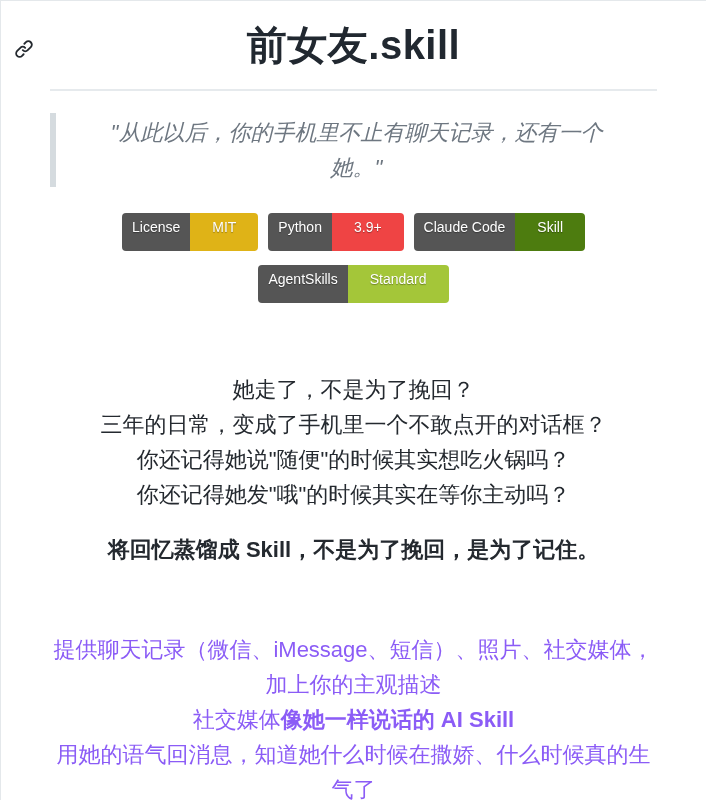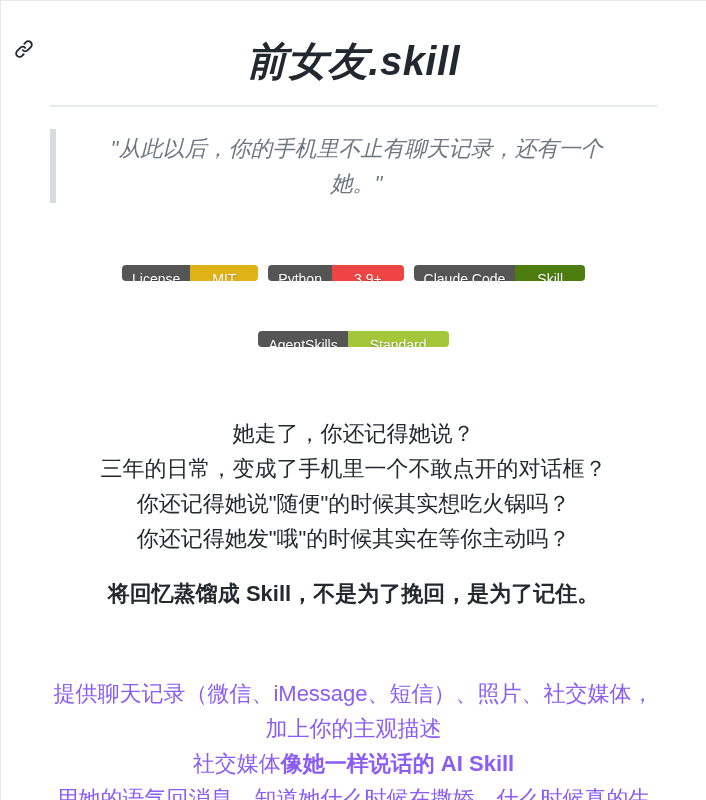--- a/index.html
+++ b/index.html
@@ -10,21 +10,21 @@
     background: #ffffff;
     border-left: 1px solid #e4e8eb;
     border-top: 1px solid #e4e8eb;
     overflow: hidden;
     font-family: "Liberation Sans", "DejaVu Sans", sans-serif;
     color: #24292f;
   }
   .page { width: 100%; height: 100%; }
 
   
-  .title-row { position: relative; padding-top: 36px; font-style: italic; }
+  .title-row { position: relative; padding-top: 20px; }
   .anchor {
     position: absolute;
     left: 13px;
     top: 38px;
     width: 20px;
     height: 20px;
     color: #24292f;
     cursor: pointer;
     display: inline-block;
   }
@@ -65,29 +65,28 @@
   
   .badges-row {
     display: flex;
     justify-content: center;
     gap: 10px;
   }
   .badges-row-1 { margin-top: 26px; }
   .badges-row-2 { margin-top: 14px; }
   .badge {
     display: inline-flex;
-    height: 16px;
+    height: 38px;
     border-radius: 4px;
     overflow: hidden;
     font-size: 14px;
     line-height: 28px;
     color: #ffffff;
     text-shadow: 0 1px 1px rgba(0,0,0,0.35);
     white-space: nowrap;
-    margin-top: 36px;
   }
   .badge-label {
     background: #555555;
     padding: 0 10px;
   }
   .badge-value {
     padding: 0 22px;
   }
 
   
@@ -153,21 +152,21 @@
   </div>
 
   <div class="badges-row badges-row-2">
     <span class="badge">
       <span class="badge-label">AgentSkills</span>
       <span class="badge-value" style="background-color: rgb(164, 198, 57);">Standard</span>
     </span>
   </div>
 
   <p class="intro-paragraph">
-    <span>她走了，你还记得她说？</span><br>
+    <span>她走了，不是为了挽回？</span><br>
     <span>三年的日常，变成了手机里一个不敢点开的对话框？</span><br>
     <span>你还记得她说"随便"的时候其实想吃火锅吗？</span><br>
     <span>你还记得她发"哦"的时候其实在等你主动吗？</span>
   </p>
 
   <p class="emphasis-paragraph">将回忆蒸馏成 Skill，不是为了挽回，是为了记住。</p>
 
   <p class="description-paragraph">
     <span>提供聊天记录（微信、iMessage、短信）、照片、社交媒体，加上你的主观描述</span><br>
     <span>社交媒体</span><strong>像她一样说话的 AI Skill</strong><br>

